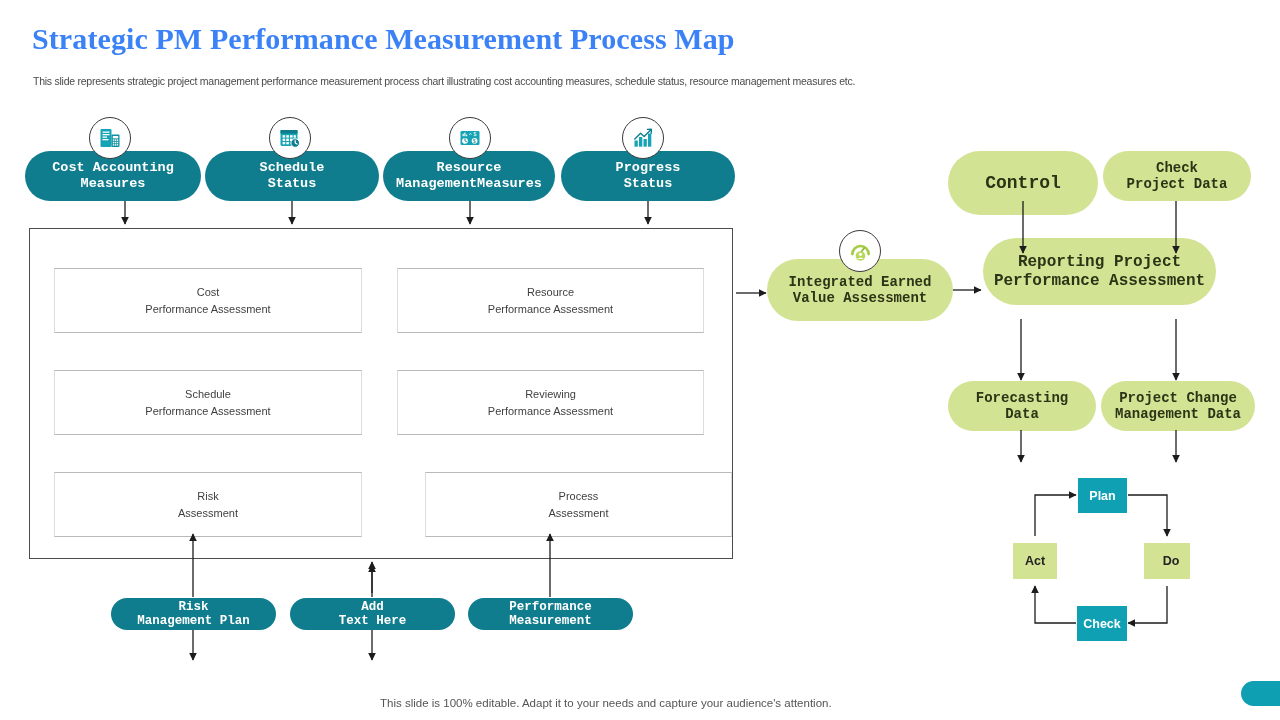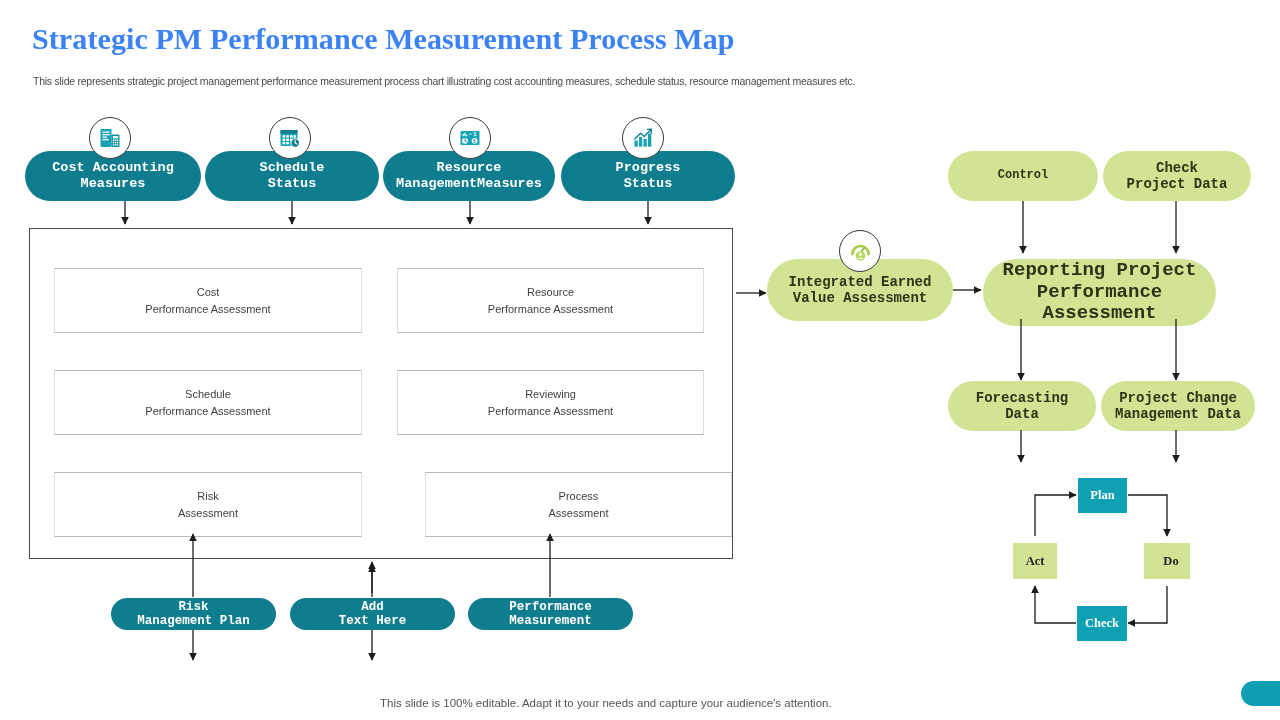--- a/index.html
+++ b/index.html
@@ -113,21 +113,21 @@
     z-index: 2;
   }
 
   
   .pdca-box {
     position: absolute;
     box-sizing: border-box;
     display: flex;
     align-items: center;
     justify-content: center;
-    font-family: Liberation Serif, serif;
+    font-family: Liberation Sans, sans-serif;
     font-weight: 700;
     font-size: 12.5px;
     z-index: 4;
   }
   .pdca-teal { background: #10a0b4; color: #ffffff; }
   .pdca-green { background: #d2e394; color: #232323; }
 
   
   #footer-note {
     position: absolute;
@@ -370,28 +370,28 @@
     <path d="M9.1 19.3 a3.1 2.4 0 0 1 5.8 0 z" fill="#ffffff"></path>
   </svg>
 </div>
 <div class="pill pill-green" style="left:767px; top:259px; width:186px; height:62px; font-size:14px;">
   <div>
     <div>Integrated Earned</div>
     <div>Value Assessment</div>
   </div>
 </div>
 
-<div class="pill pill-green" style="left:983px; top:259px; width:233px; height:67px; font-size:19px;">
+<div class="pill pill-green" style="left:983px; top:238px; width:233px; height:67px; font-size:16px;">
   <div>
     <div>Reporting Project</div>
     <div>Performance Assessment</div>
   </div>
 </div>
 
-<div class="pill pill-green" style="left:948px; top:151px; width:150px; height:50px; font-size:12px;">
+<div class="pill pill-green" style="left:948px; top:151px; width:150px; height:64px; font-size:18px;">
   <div>
     <div>Control</div>
   </div>
 </div>
 <div class="pill pill-green" style="left:1103px; top:151px; width:148px; height:50px; font-size:14px;">
   <div>
     <div>Check</div>
     <div>Project Data</div>
   </div>
 </div>

